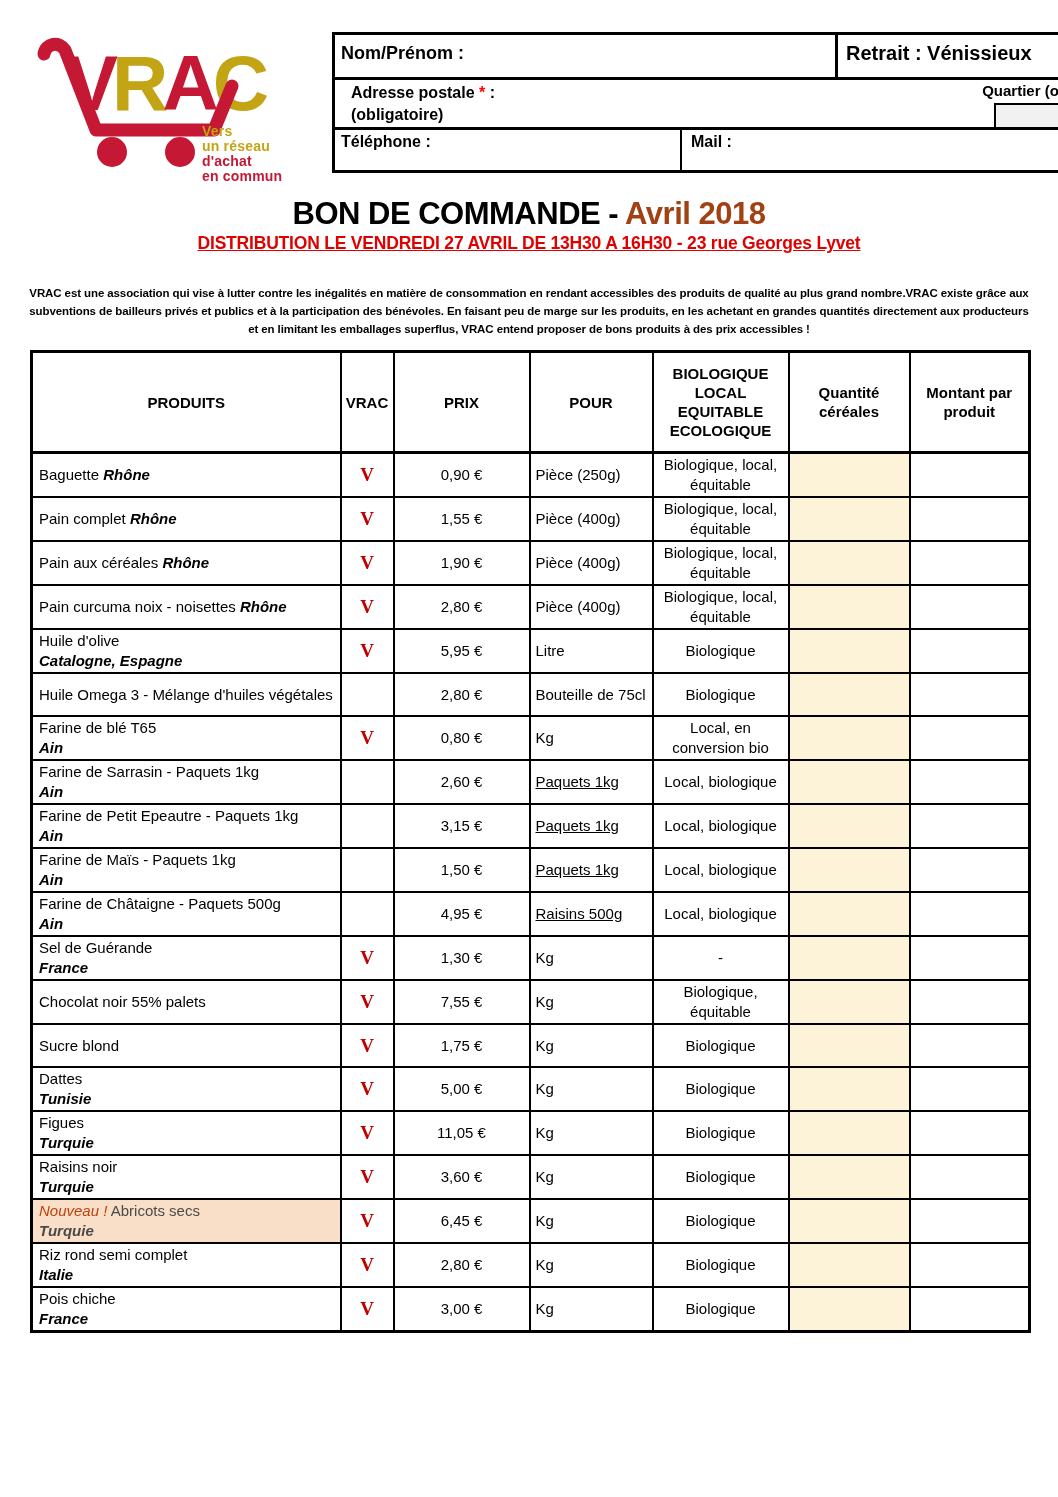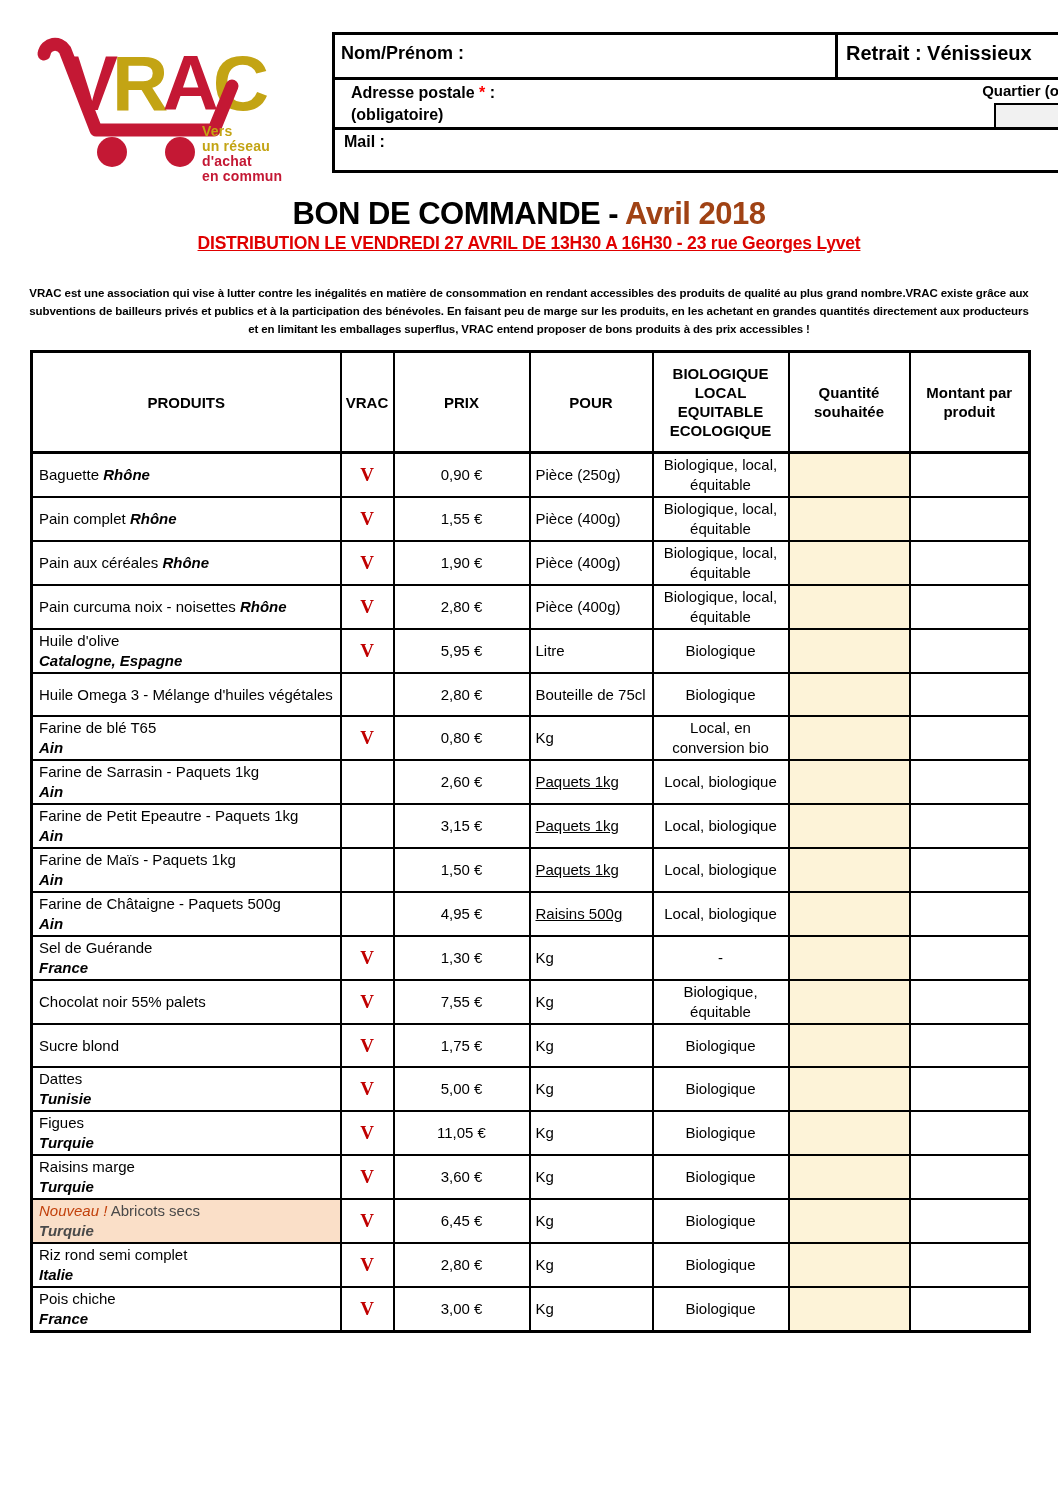--- a/index.html
+++ b/index.html
@@ -88,20 +88,23 @@
     </div>
     <div class="frow2">
       <div class="adresse-line">
         <span>Adresse postale</span> <span class="ast">*</span><span> :</span>
       </div>
       <div class="obligatoire">(obligatoire)</div>
       <div class="quartier-label">Quartier (oui/non) :</div>
       <div class="quartier-box"></div>
     </div>
     <div class="frow3">
+      <div class="cell-tel">
+        <span>Téléphone :</span>
+      </div>
       <div class="cell-mail">
         <span>Mail :</span>
       </div>
     </div>
   </div>
 
   <div class="main-title">
     <span>BON DE COMMANDE - </span><span class="accent">Avril 2018</span>
   </div>
   <div class="distribution">DISTRIBUTION LE VENDREDI 27 AVRIL DE 13H30 A 16H30 - 23 rue Georges Lyvet</div>
@@ -120,21 +123,21 @@
     <thead>
       <tr>
         <th>PRODUITS</th>
         <th>VRAC</th>
         <th>PRIX</th>
         <th>POUR</th>
         <th>BIOLOGIQUE
 LOCAL
 EQUITABLE
 ECOLOGIQUE</th>
-        <th>Quantité souhaitée</th>
+        <th>Quantité céréales</th>
         <th>Montant par produit</th>
       </tr>
     </thead>
     <tbody>
         <tr>
           <td class="c-prod"><span class="pname">Baguette</span> <em>Rhône</em></td>
           <td class="c-vrac">V</td>
           <td class="c-prix">0,90 €</td>
           <td class="c-pour">Pièce (250g)</td>
           <td class="c-bio">Biologique, local, équitable</td>
@@ -270,21 +273,21 @@
         <tr>
           <td class="c-prod"><span class="pname">Figues</span><span class="origin"><em>Turquie</em></span></td>
           <td class="c-vrac">V</td>
           <td class="c-prix">11,05 €</td>
           <td class="c-pour">Kg</td>
           <td class="c-bio">Biologique</td>
           <td class="c-qty"></td>
           <td class="c-amt"></td>
         </tr>
         <tr>
-          <td class="c-prod"><span class="pname">Raisins marge</span><span class="origin"><em>Turquie</em></span></td>
+          <td class="c-prod"><span class="pname">Raisins noir</span><span class="origin"><em>Turquie</em></span></td>
           <td class="c-vrac">V</td>
           <td class="c-prix">3,60 €</td>
           <td class="c-pour">Kg</td>
           <td class="c-bio">Biologique</td>
           <td class="c-qty"></td>
           <td class="c-amt"></td>
         </tr>
         <tr>
           <td class="c-prod hl"><span class="prefix">Nouveau !</span>  <span class="pname">Abricots secs</span><span class="origin"><em>Turquie</em></span></td>
           <td class="c-vrac">V</td>

